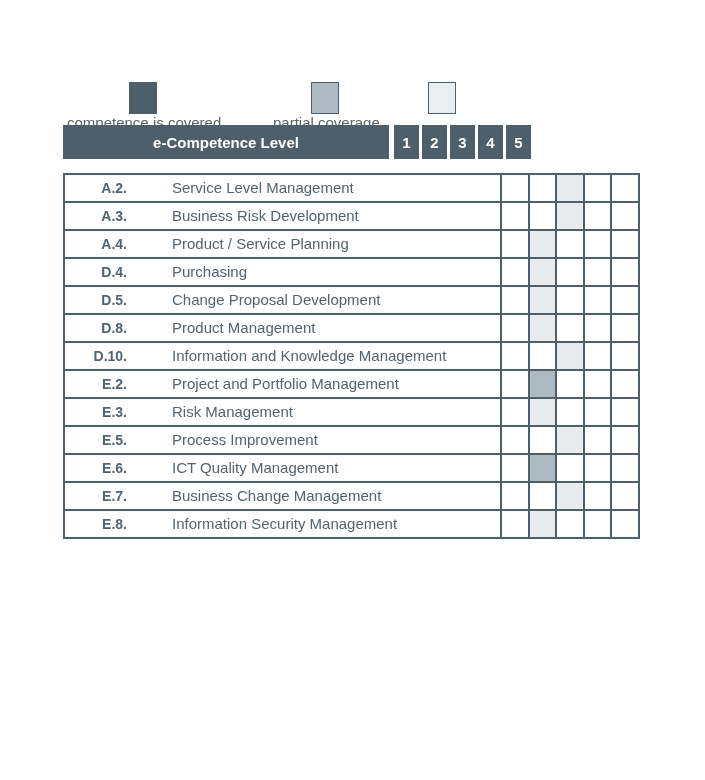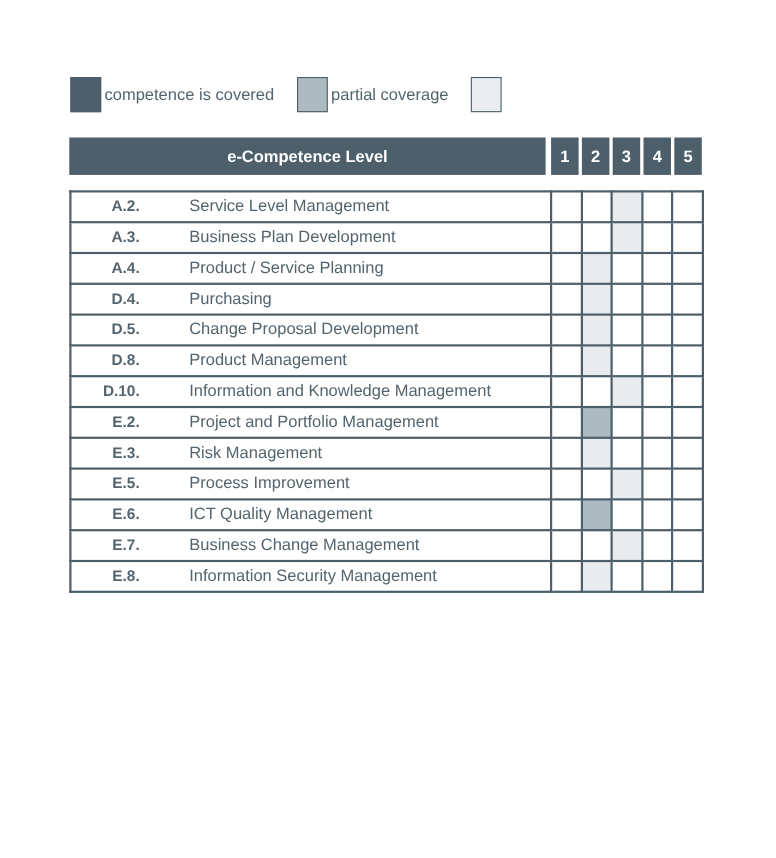--- a/index.html
+++ b/index.html
@@ -5,40 +5,40 @@
   html,body{margin:0;padding:0;background:#ffffff;}
   .canvas{
     position:relative;
     width:705px;height:780px;
     background:#ffffff;
     font-family:"Liberation Sans", sans-serif;
     overflow:hidden;
   }
   
   .legend-item{
-    position:absolute;top:70px;height:32px;
-    display:flex;align-items:center;
+    position:absolute;top:82px;height:32px;
+    display:flex;align-items:center;flex-direction:column;
   }
   .swatch{
     width:26px;height:30px;
     border:1px solid #4d5f6a;
     flex:0 0 auto;
   }
   .swatch.covered{background:#4d5f6a;}
   .swatch.partial{background:#adbac2;}
   .swatch.superficial{background:#eaeef1;}
   .legend-label{
     margin-left:3px;
     font-size:15px;color:#53646e;
     white-space:nowrap;
   }
   
   .header-bar{
     position:absolute;left:63px;top:125px;
-    width:575px;height:34px;
+    width:468px;height:34px;
     display:flex;align-items:stretch;
   }
   .header-title-cell{
     flex:1 1 auto;
     background:#4d5f6a;
     display:flex;align-items:center;justify-content:center;
     color:#ffffff;font-weight:bold;font-size:15px;
   }
   .header-levels{display:flex;margin-left:5px;gap:3px;}
   .lvl-box{
@@ -116,21 +116,21 @@
     <tbody>
         <tr>
           <td class="desc"><span class="code">A.2.</span><span class="title">Service Level Management</span></td>
           <td class="level-cell"></td>
           <td class="level-cell"></td>
           <td class="level-cell superficial"></td>
           <td class="level-cell"></td>
           <td class="level-cell"></td>
         </tr>
         <tr>
-          <td class="desc"><span class="code">A.3.</span><span class="title">Business Plan Development</span></td>
+          <td class="desc"><span class="code">A.3.</span><span class="title">Business Risk Development</span></td>
           <td class="level-cell"></td>
           <td class="level-cell"></td>
           <td class="level-cell superficial"></td>
           <td class="level-cell"></td>
           <td class="level-cell"></td>
         </tr>
         <tr>
           <td class="desc"><span class="code">A.4.</span><span class="title">Product / Service Planning</span></td>
           <td class="level-cell"></td>
           <td class="level-cell superficial"></td>

